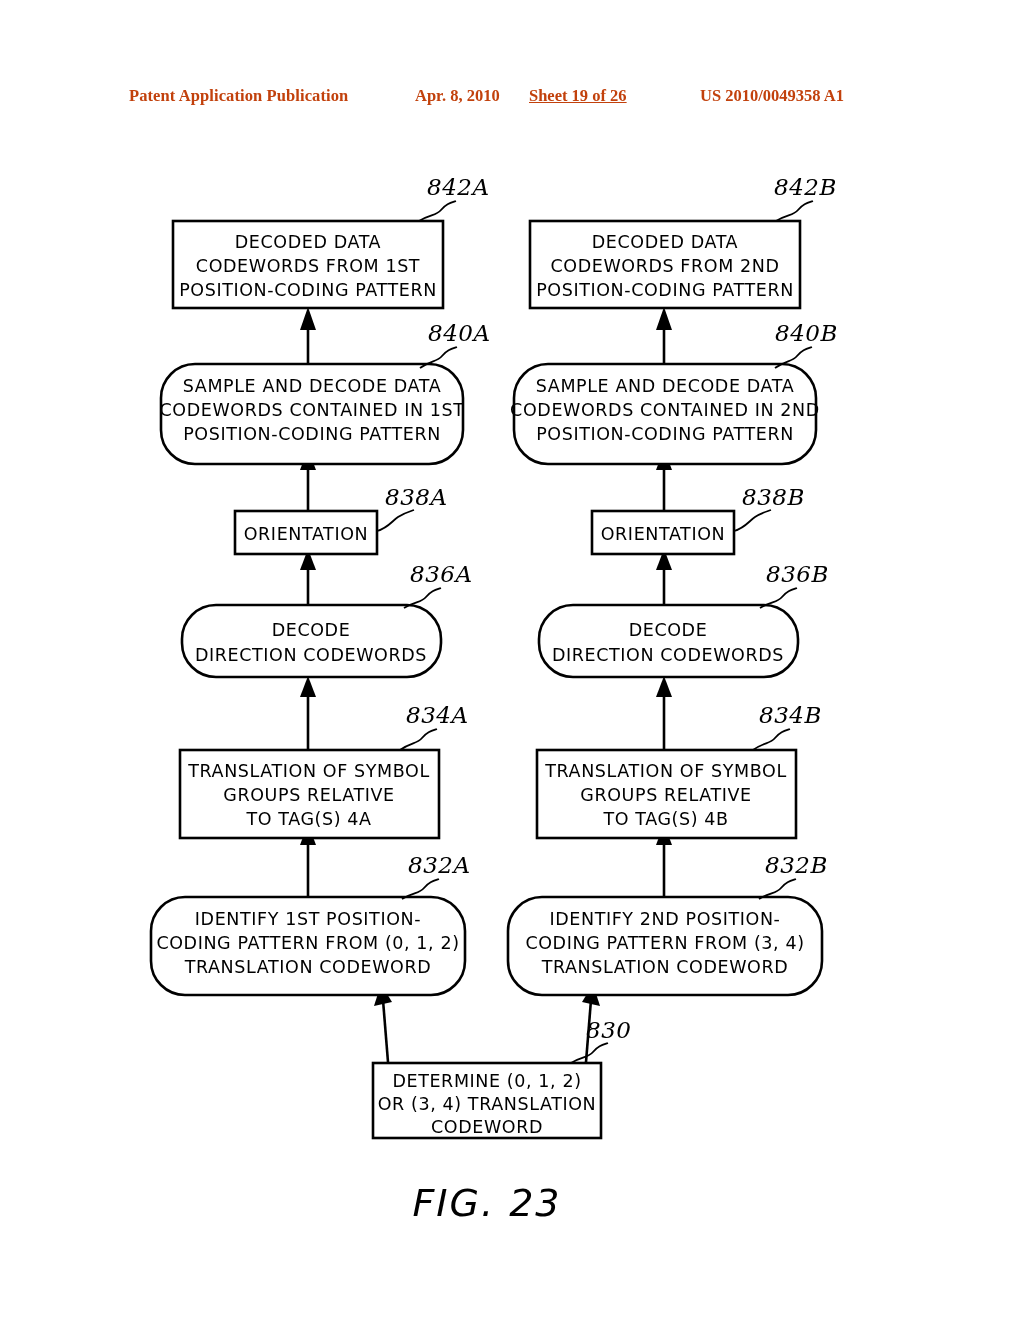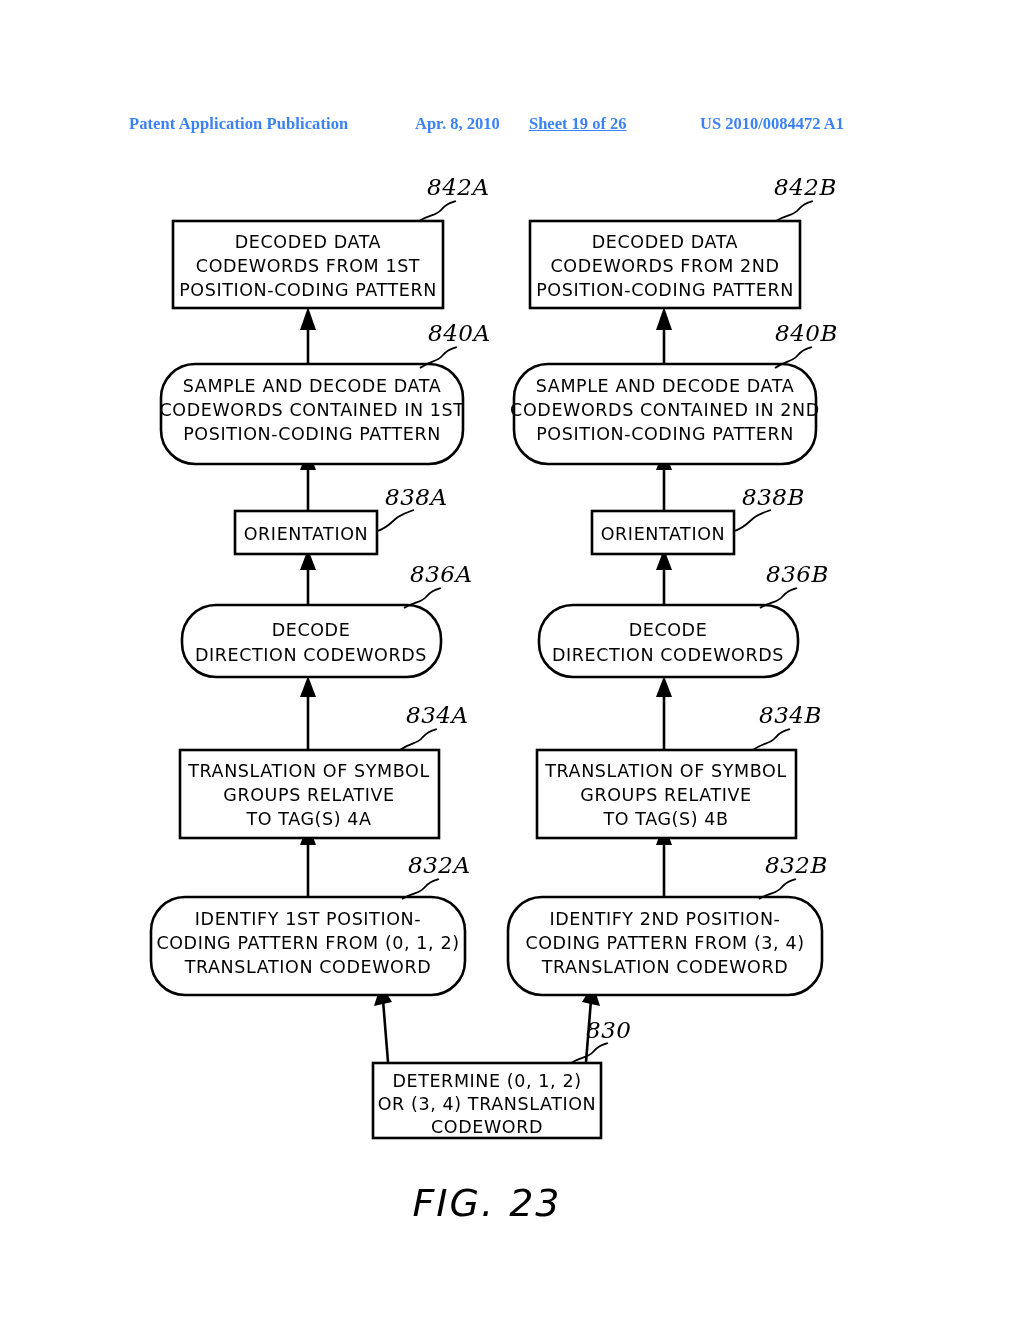--- a/index.html
+++ b/index.html
@@ -24,23 +24,22 @@
   }
   .page-header {
     position: absolute;
     top: 86px;
     left: 0;
     width: 1024px;
     height: 26px;
     font-family: "Liberation Serif", serif;
     font-weight: bold;
     font-size: 16.5px;
-    color: #3b82f6;
+    color: #c2410c;
     white-space: nowrap;
-    margin-top: 28px;
   }
   .hdr-pub   { position: absolute; left: 129px; top: 0; letter-spacing: 0.1px; }
   .hdr-date  { position: absolute; left: 415px; top: 0; text-align: center; }
   .hdr-sheet { position: absolute; left: 529px; top: 0; text-decoration: underline; }
   .hdr-num   { position: absolute; left: 700px; top: 0; }
 
   #figure-svg {
     position: absolute;
     left: 0;
     top: 0;
@@ -89,21 +88,21 @@
 </style>
 </head>
 <body>
 
 <div id="page">
 
   <div class="page-header">
     <span class="hdr-pub">Patent Application Publication</span>
     <span class="hdr-date">Apr. 8, 2010</span>
     <span class="hdr-sheet">Sheet 19 of 26</span>
-    <span class="hdr-num">US 2010/0084472 A1</span>
+    <span class="hdr-num">US 2010/0049358 A1</span>
   </div>
 
   <svg id="figure-svg" viewBox="0 0 1024 1320">
 
     <g>
       <line class="connector" x1="388" y1="1062" x2="383" y2="1000"></line>
       <polygon class="arrowhead" points="381,984 374,1006 392,1002"></polygon>
     </g>
 
     <g>

